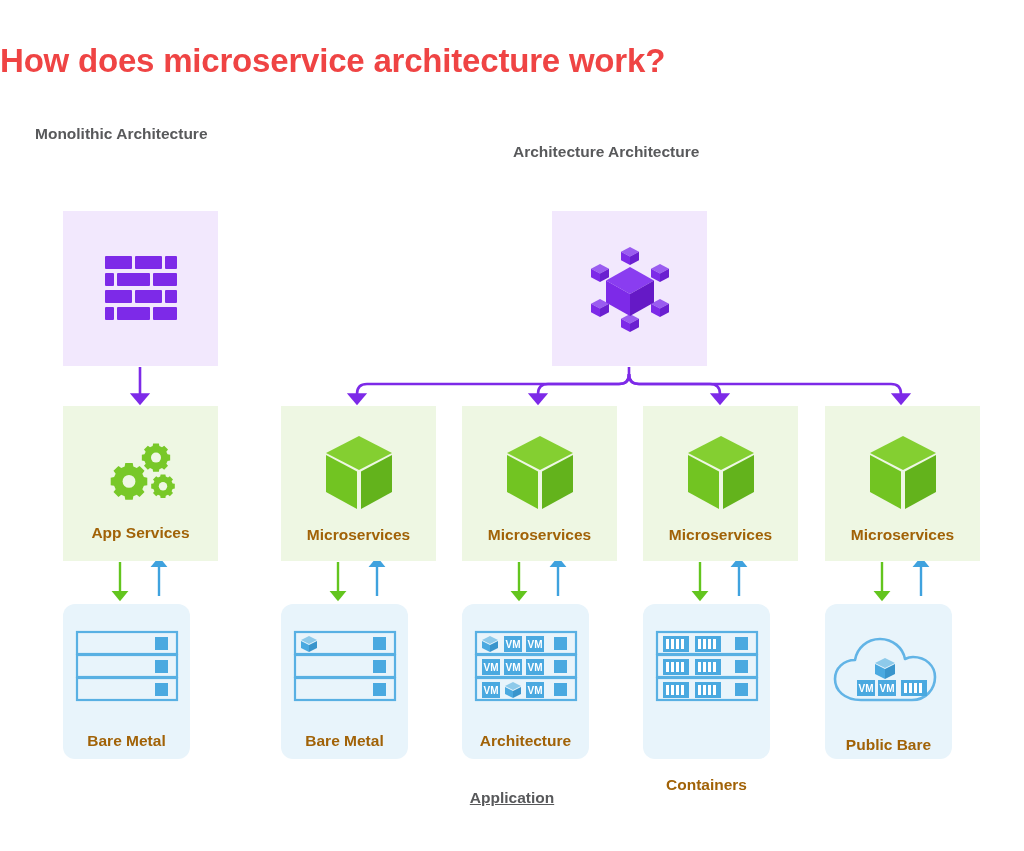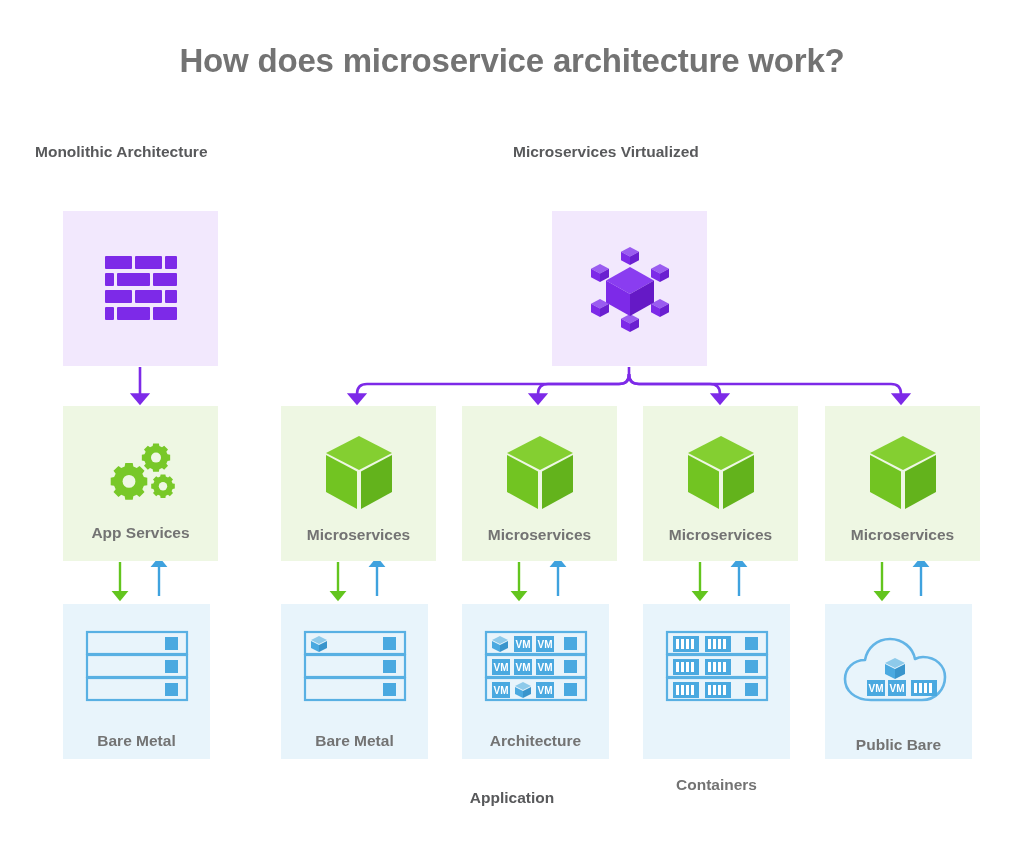--- a/index.html
+++ b/index.html
@@ -15,74 +15,74 @@
     -webkit-font-smoothing: antialiased;
     overflow: hidden;
   }
 
   
   #page-title {
     position: absolute;
     left: 0;
     top: 42px;
     width: 1024px;
-    text-align: center;
     font-size: 33px;
     font-weight: bold;
-    color: #737373;
+    color: #ef4444;
     letter-spacing: -0.2px;
   }
 
   
   .section-caption {
     position: absolute;
     font-size: 15.5px;
     font-weight: bold;
     color: #58595b;
     white-space: nowrap;
   }
-  #caption-monolithic { left: 35px;  top: 143px; text-align: right; }
+  #caption-monolithic { left: 35px;  top: 125px; text-align: right; }
   #caption-microservices { left: 513px; top: 143px; }
 
   
   .node {
     position: absolute;
     box-sizing: border-box;
     display: flex;
     flex-direction: column;
     align-items: center;
     justify-content: flex-start;
   }
   .node-label {
     font-size: 15.5px;
     font-weight: bold;
-    color: #737373;
+    color: #a16207;
     white-space: nowrap;
     text-align: left;
   }
 
   .top-box {
     background: #f2e8fd;
     width: 155px;
     height: 155px;
     justify-content: center;
   }
   .mid-box {
     background: #eef7e3;
     width: 155px;
     height: 155px;
     padding-top: 28px;
   }
   .mid-box .node-label { margin-top: 14px; }
 
   .bot-box {
     background: #e8f4fb;
-    width: 147px;
+    width: 127px;
     height: 155px;
     padding-top: 26px;
+    border-radius: 12px;
   }
   .bot-box .node-label { margin-top: 28px; }
 
   
   .brickwall {
     width: 72px;
     height: 66px;
     position: relative;
   }
   .brick {
@@ -117,29 +117,30 @@
   
   #footer-label {
     position: absolute;
     left: 0;
     top: 789px;
     width: 1024px;
     text-align: center;
     font-size: 15.5px;
     font-weight: bold;
     color: #58595b;
+    text-decoration: underline;
   }
 </style>
 </head>
 <body>
 
 <div id="page-title">How does microservice architecture work?</div>
 
 <div class="section-caption" id="caption-monolithic">Monolithic Architecture</div>
-<div class="section-caption" id="caption-microservices">Microservices Virtualized</div>
+<div class="section-caption" id="caption-microservices">Architecture Architecture</div>
 
 <svg id="arrows" viewBox="0 0 1024 851" xmlns="http://www.w3.org/2000/svg">
   <defs>
     <marker id="ah-purple" markerWidth="9" markerHeight="9" refX="2.2" refY="4.5" orient="auto" markerUnits="strokeWidth">
       <path d="M0,0.6 L0,8.4 L4.6,4.5 z" fill="#7d2ae8"></path>
     </marker>
     <marker id="ah-green" markerWidth="9" markerHeight="9" refX="2.2" refY="4.5" orient="auto" markerUnits="strokeWidth">
       <path d="M0,0.9 L0,8.1 L4.4,4.5 z" fill="#63c51e"></path>
     </marker>
     <marker id="ah-blue" markerWidth="9" markerHeight="9" refX="2.2" refY="4.5" orient="auto" markerUnits="strokeWidth">

